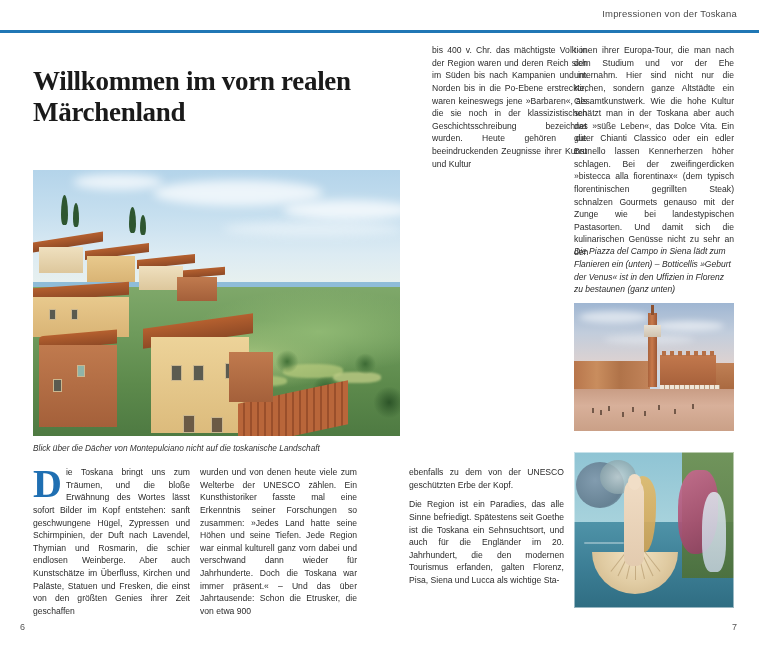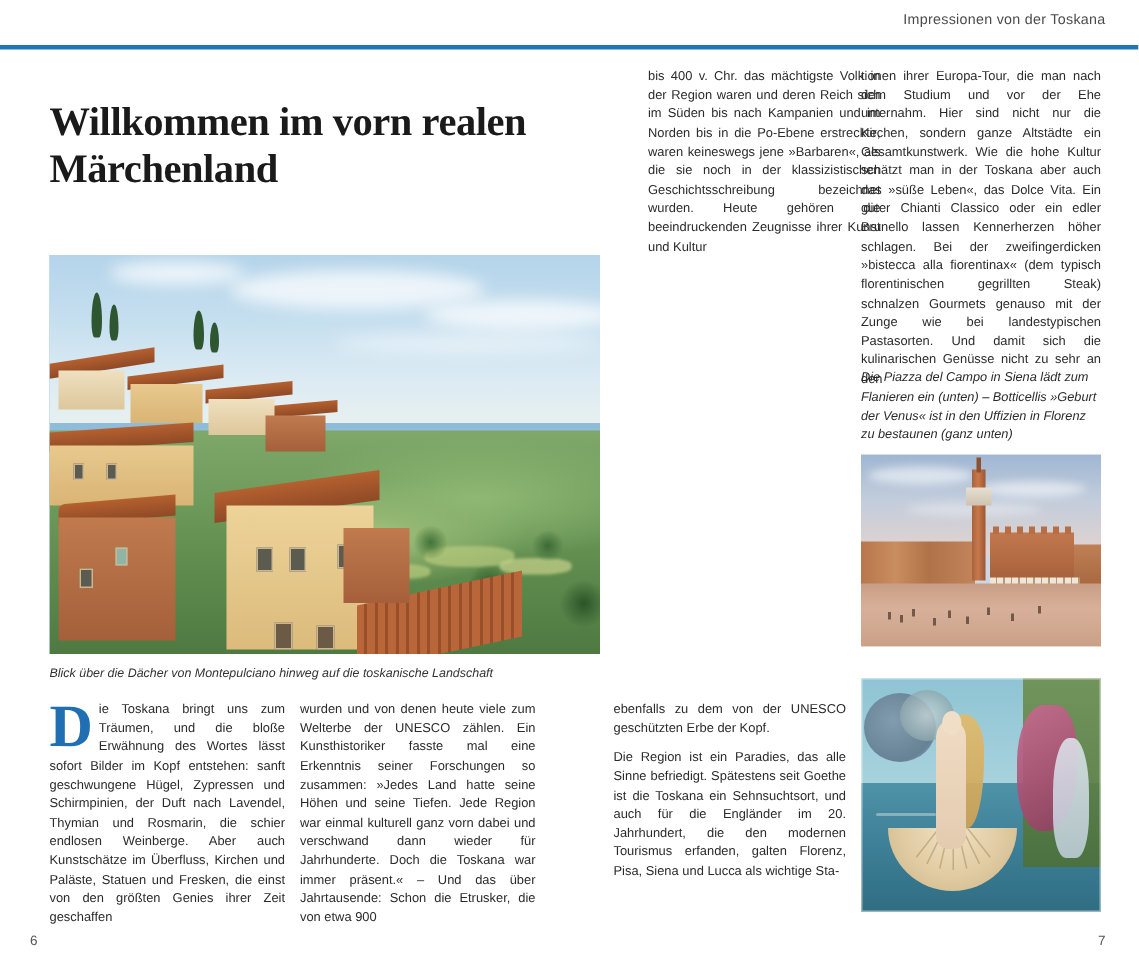--- a/index.html
+++ b/index.html
@@ -338,21 +338,21 @@
       <div class="win" style="left:160px; top:136px; width:11px; height:16px;"></div>
       <div class="win" style="left:192px; top:134px; width:11px; height:16px;"></div>
       <div class="win" style="left:150px; top:186px; width:12px; height:18px; background:#6b5a45;"></div>
       <div class="win" style="left:178px; top:188px; width:12px; height:16px; background:#6b5a45;"></div>
     </div>
 
     <div class="roof" style="left:205px; bottom:0; width:110px; height:44px; transform:skewY(-12deg); background:repeating-linear-gradient(90deg,#b9663a 0 5px,#9a4f2b 5px 7px);"></div>
     <div class="bld wall-brick" style="left:196px; top:182px; width:44px; height:50px;"></div>
   </div>
 
-  <div class="photo-caption">Blick über die Dächer von Montepulciano hinweg auf die toskanische Landschaft</div>
+  <div class="photo-caption">Blick über die Dächer von Montepulciano nicht auf die toskanische Landschaft</div>
 
   <div class="col" id="col-top-2">
     <p>bis 400 v. Chr. das mächtigste Volk in der Region waren und deren Reich sich im Süden bis nach Kampanien und im Norden bis in die Po-Ebene erstreckte, waren keineswegs jene »Barbaren«, als die sie noch in der klassizistischen Geschichtsschreibung bezeichnet wurden. Heute gehören die beeindruckenden Zeugnisse ihrer Kunst und Kultur</p>
   </div>
 
   <div class="col" id="col-top-3">
     <p>tionen ihrer Europa-Tour, die man nach dem Studium und vor der Ehe unternahm. Hier sind nicht nur die Kirchen, sondern ganze Altstädte ein Gesamtkunstwerk. Wie die hohe Kultur schätzt man in der Toskana aber auch das »süße Leben«, das Dolce Vita. Ein guter Chianti Classico oder ein edler Brunello lassen Kennerherzen höher schlagen. Bei der zweifingerdicken »bistecca alla fiorentinax« (dem typisch florentinischen gegrillten Steak) schnalzen Gourmets genauso mit der Zunge wie bei landestypischen Pastasorten. Und damit sich die kulinarischen Genüsse nicht zu sehr an den</p>
   </div>
 
   <div class="caption-italic">Die Piazza del Campo in Siena lädt zum Flanieren ein (unten) – Botticellis »Geburt der Venus« ist in den Uffizien in Florenz zu bestaunen (ganz unten)</div>

